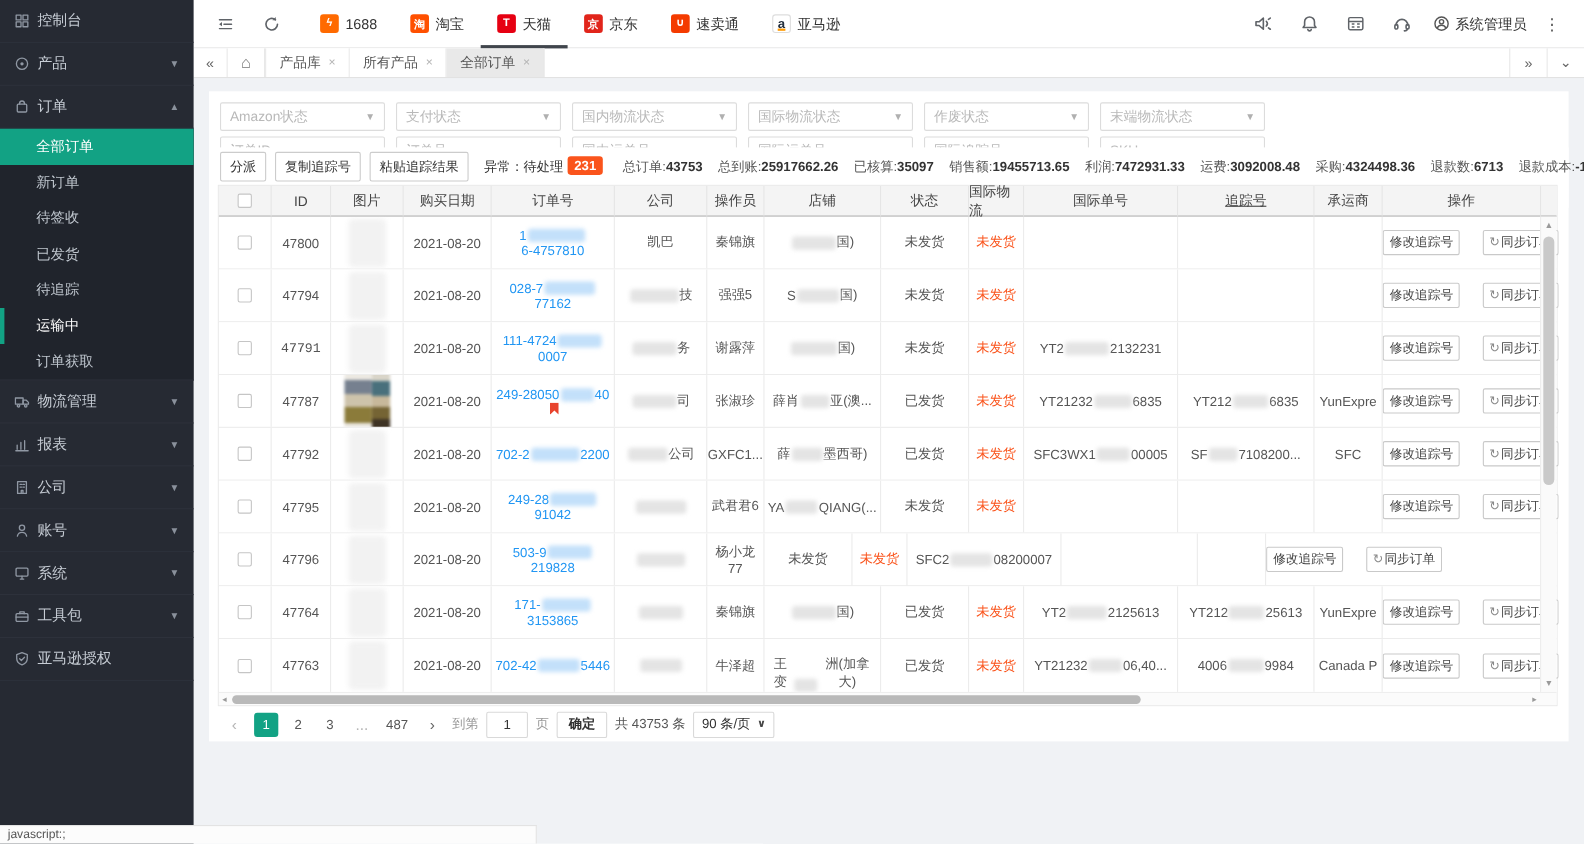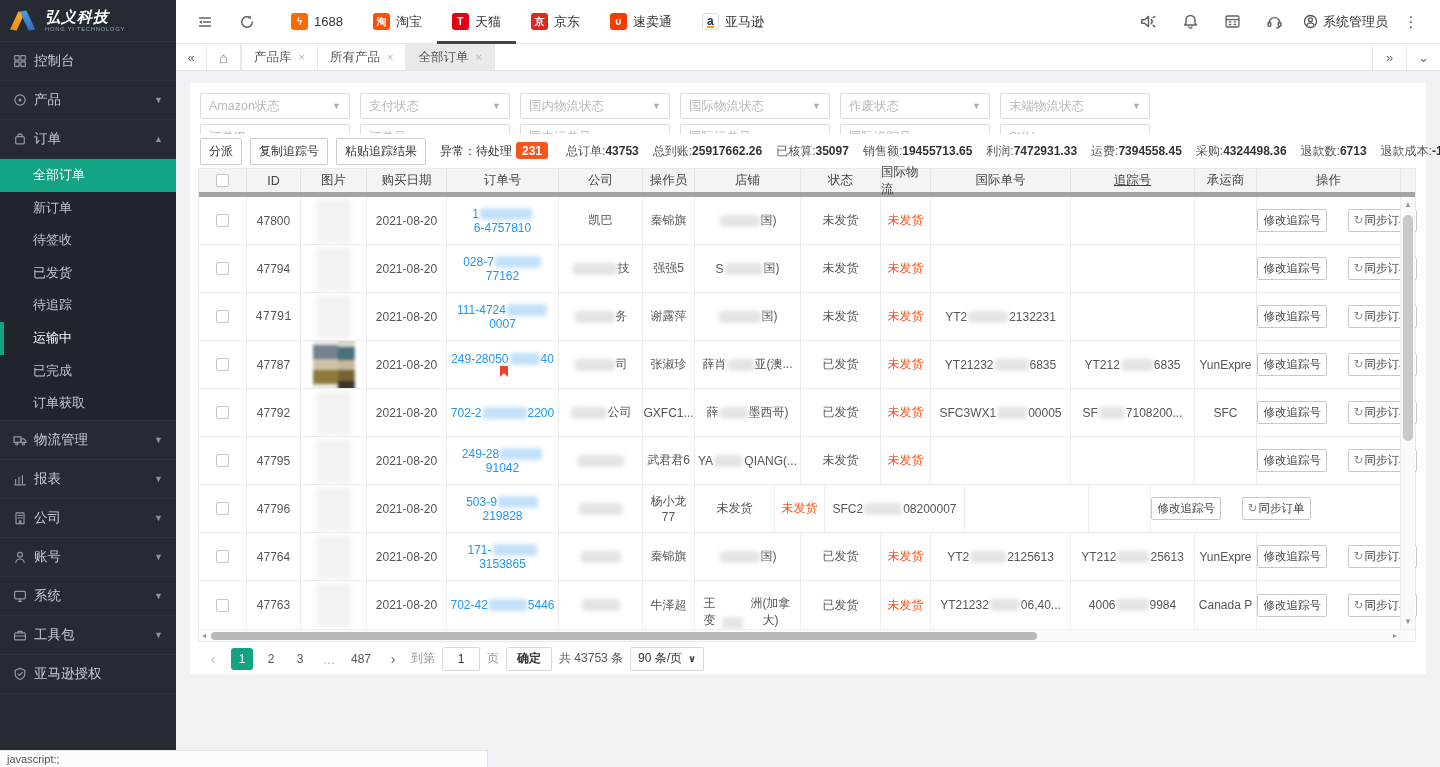--- a/index.html
+++ b/index.html
@@ -61,21 +61,21 @@
   
   .table-card { position:absolute; left:14px; top:134px; width:1236px; height:540px; background:#fff; }
   .card-toolbar { height:34px; display:flex; align-items:center; padding:0 10px; gap:8px; font-size:12px; color:#333; }
   .tb-btn { border:1px solid #ccc; background:#fff; border-radius:2px; font-size:12px; color:#333; padding:4px 8px; cursor:pointer; font-family:inherit; white-space:nowrap; }
   .exc { margin-left:6px; white-space:nowrap; }
   .badge { background:#fa541c; color:#fff; border-radius:3px; padding:1.5px 6px; font-size:12px; font-weight:bold; margin-left:4px; }
   .stats { display:flex; gap:14px; margin-left:10px; white-space:nowrap; font-size:12px; color:#555; }
   .stat b { color:#333; }
 
   .table-wrap { margin:0 8px; border:1px solid #e9e9e9; position:relative; width:1218px; }
-  .thead { display:flex; background:#f4f4f4; border-bottom:5px solid #a3a3a3; height:28px; }
+  .thead { display:flex; background:#f4f4f4; border-bottom:1px solid #a3a3a3; height:28px; }
   .th { display:flex; align-items:center; justify-content:center; font-size:12.5px; color:#444; border-right:1px solid #e5e5e5; flex:none; }
   .th:last-child { border-right:none; }
   .tr { display:flex; height:48px; border-bottom:1px solid #ececec; background:#fff; }
   .tr:last-child { border-bottom:none; }
   .td { display:flex; align-items:center; justify-content:center; font-size:12px; color:#555; border-right:1px solid #ececec; flex:none; overflow:hidden; padding:0 3px; text-align:center; }
   .checkbox { width:13px; height:13px; border:1px solid #c5c5c5; border-radius:2px; background:#fff; cursor:pointer; flex:none; }
   .order-link { color:#2196f3; cursor:pointer; display:flex; align-items:center; flex-wrap:wrap; justify-content:center; line-height:14px; }
   .blur { display:inline-block; height:12px; border-radius:3px; background:#e4e4e4; filter:blur(2px); vertical-align:-2px; margin:0 1px; }
   .blur.blue { background:#c3e0fa; }
   .flagmark { display:inline-block; width:8px; height:11px; background:#e8442e; clip-path:polygon(0 0,100% 0,100% 100%,50% 66%,0 100%); margin-left:3px; flex:none; }
@@ -107,30 +107,20 @@
   .pg-total { color:#555; }
   .pg-size { height:24px; border:1px solid #d9d9d9; border-radius:2px; display:flex; align-items:center; gap:6px; padding:0 7px; font-size:12px; color:#333; cursor:pointer; }
   .pg-size .caret { font-weight:bold; font-size:10px; color:#444; }
 
   .statusbar { position:absolute; left:0; bottom:0; width:488px; height:17px; background:#fcfcfc; border:1px solid #e3e3e3; border-left:none; border-bottom:none; font-size:11px; color:#555; line-height:16px; padding-left:7px; z-index:9; }
 </style>
 </head>
 <body>
 
 <div class="sidebar">
-  <div class="logo">
-    <span class="logo-mark">
-        <i class="lm1"></i>
-        <i class="lm2"></i>
-      </span>
-    <div>
-      <div class="brand">弘义科技</div>
-      <div class="brand-sub">HONG YI TECHNOLOGY</div>
-    </div>
-  </div>
   <nav id="side-menu">
       <div class="menu-item">
         <span class="mi-icon">
           <svg width="14" height="14" viewBox="0 0 14 14" fill="none" stroke="currentColor" stroke-width="1.2" stroke-linecap="round" stroke-linejoin="round">
             <rect x="1.7" y="1.7" width="4.4" height="4.4"></rect>
             <rect x="7.9" y="1.7" width="4.4" height="4.4"></rect>
             <rect x="1.7" y="7.9" width="4.4" height="4.4"></rect>
             <rect x="7.9" y="7.9" width="4.4" height="4.4"></rect>
           </svg>
         </span>
@@ -156,21 +146,20 @@
         <span>订单</span>
         <span class="caret">▲</span>
       </div>
       <div class="submenu">
         <div class="submenu-item active">全部订单</div>
         <div class="submenu-item">新订单</div>
         <div class="submenu-item">待签收</div>
         <div class="submenu-item">已发货</div>
         <div class="submenu-item">待追踪</div>
         <div class="submenu-item marked">运输中</div>
-        <div class="submenu-item">已完成</div>
         <div class="submenu-item">订单获取</div>
       </div>
       <div class="menu-item">
         <span class="mi-icon">
           <svg width="14" height="14" viewBox="0 0 14 14" fill="none" stroke="currentColor" stroke-width="1.2" stroke-linecap="round" stroke-linejoin="round">
             <rect x="1" y="3.8" width="7" height="5.6"></rect>
             <path d="M8 5.8h2.9l2 2v1.6H8z"></path>
             <circle cx="3.8" cy="10.9" r="1.1"></circle>
             <circle cx="10.4" cy="10.9" r="1.1"></circle>
           </svg>
@@ -437,21 +426,21 @@
           <button class="tb-btn">复制追踪号</button>
           <button class="tb-btn">粘贴追踪结果</button>
         </span>
       <span class="exc"><span>异常：</span><span>待处理</span><span class="badge">231</span></span>
       <span class="stats" id="tb-stats">
           <span class="stat">总订单:<b>43753</b></span>
           <span class="stat">总到账:<b>25917662.26</b></span>
           <span class="stat">已核算:<b>35097</b></span>
           <span class="stat">销售额:<b>19455713.65</b></span>
           <span class="stat">利润:<b>7472931.33</b></span>
-          <span class="stat">运费:<b>7394558.45</b></span>
+          <span class="stat">运费:<b>3092008.48</b></span>
           <span class="stat">采购:<b>4324498.36</b></span>
           <span class="stat">退款数:<b>6713</b></span>
           <span class="stat">退款成本:<b>-114768.14</b></span>
         </span>
 
     </div>
 
     <div class="table-wrap">
       <div class="thead" id="thead">
           <div class="th" style="width: 48px;">

